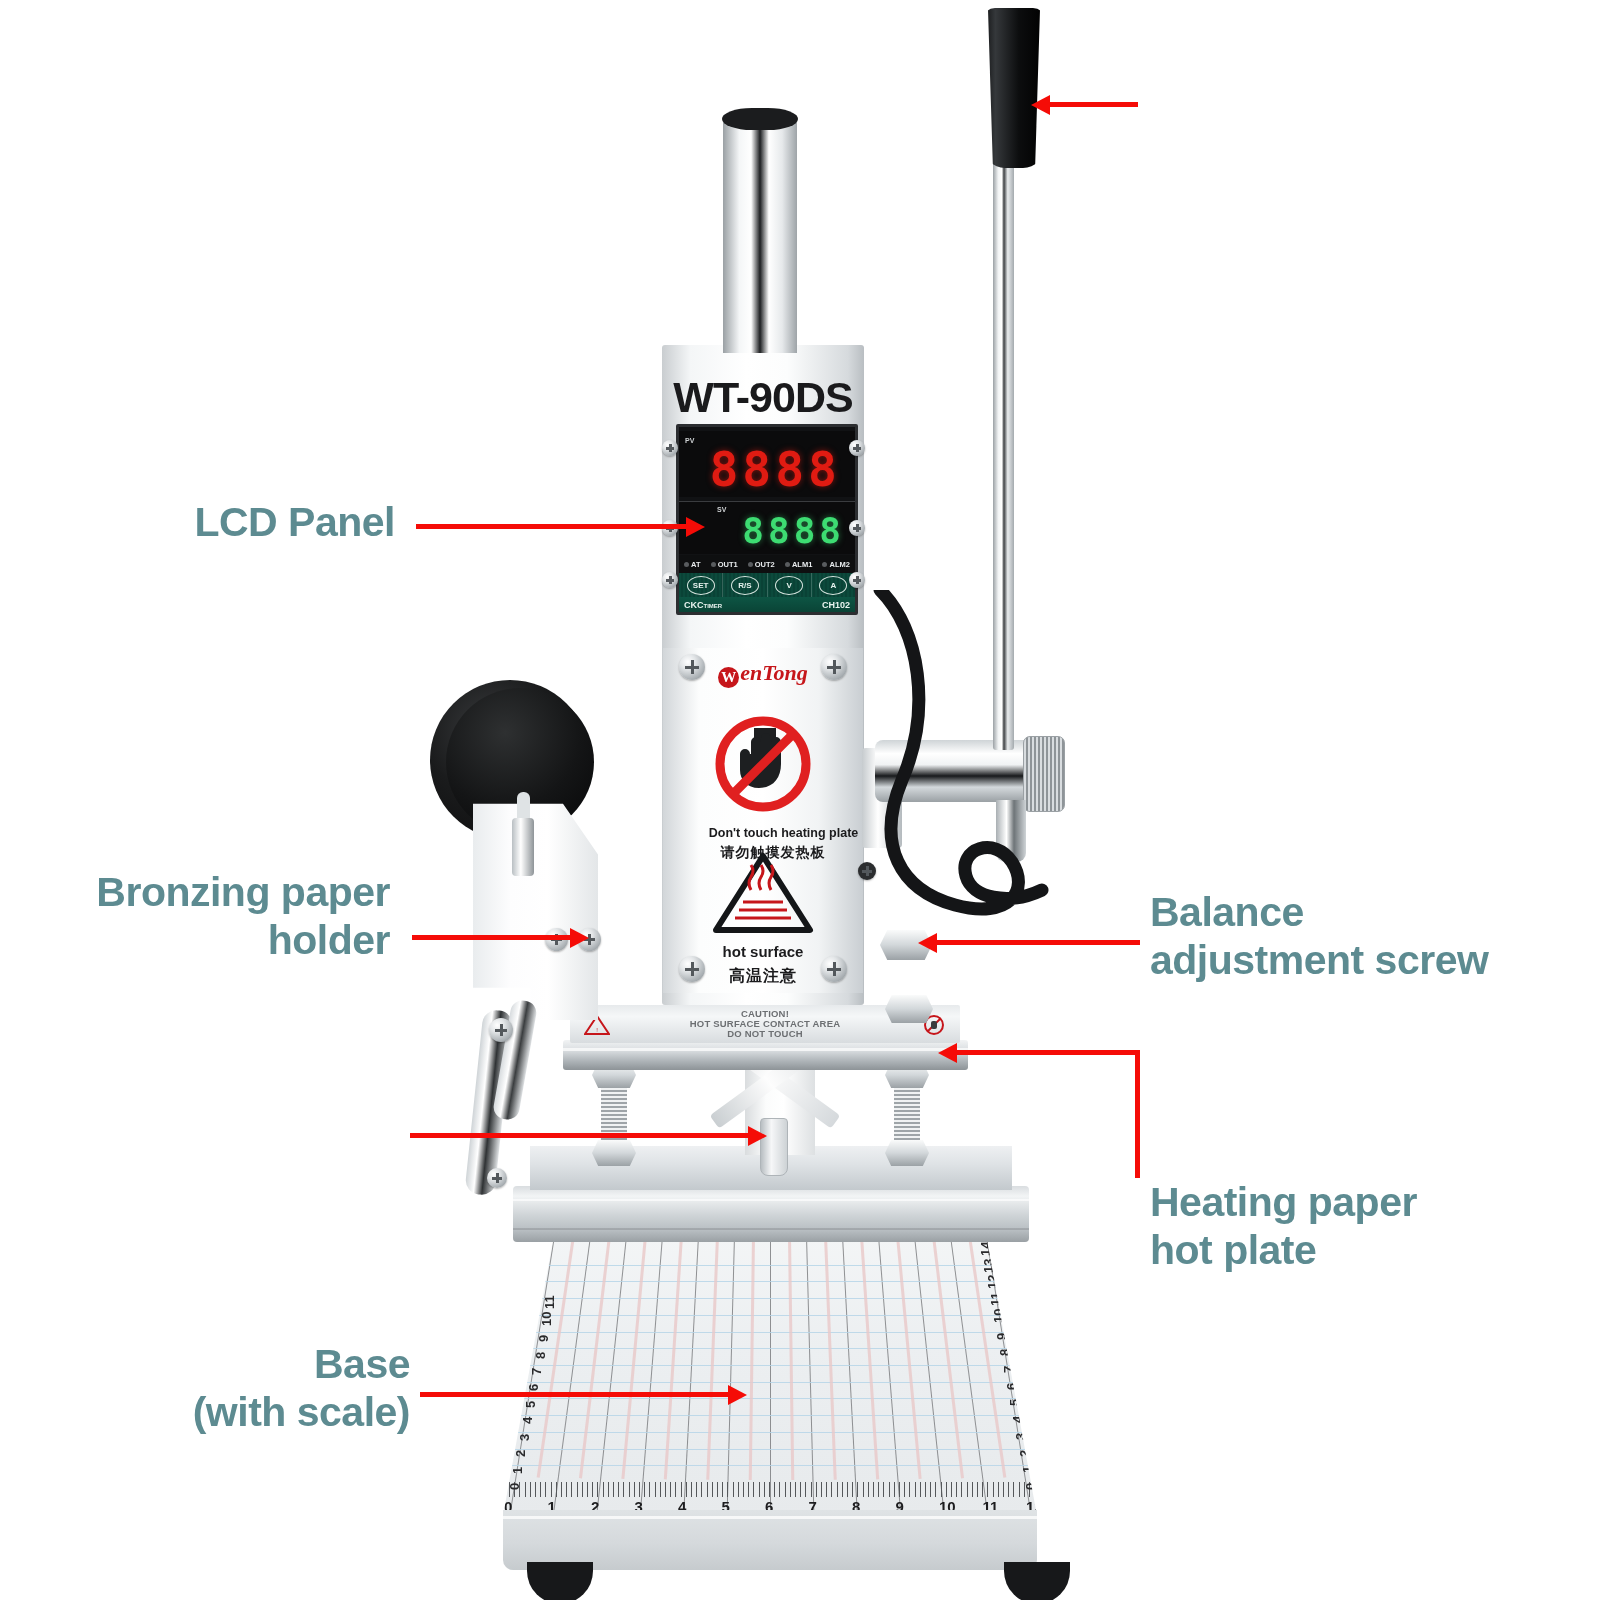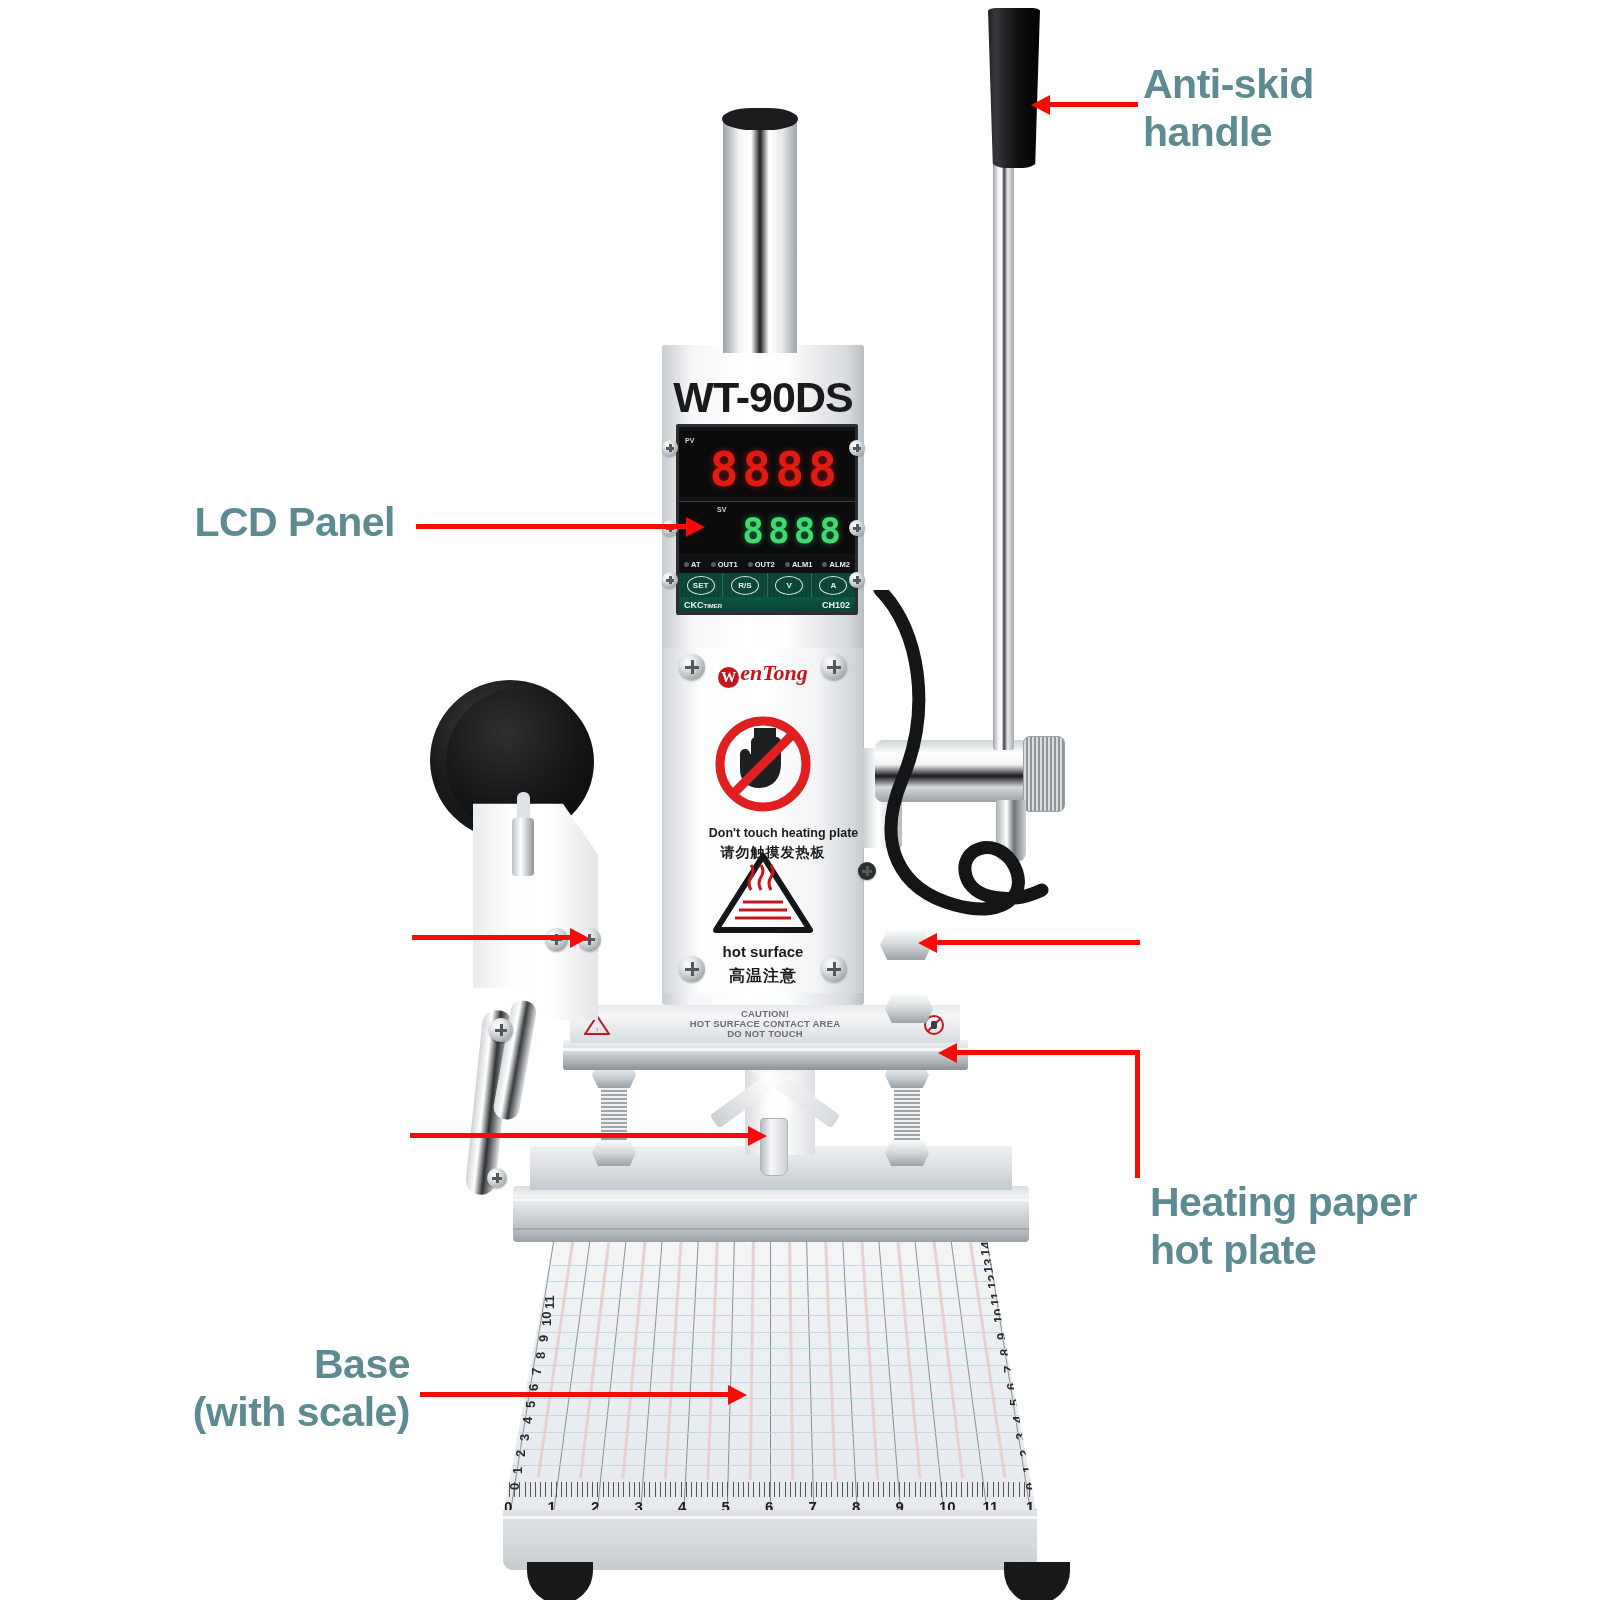--- a/index.html
+++ b/index.html
@@ -429,45 +429,47 @@
   <div class="nut" style="left:880px;top:930px;width:52px;height:30px;"></div>
   <div class="nut" style="left:885px;top:995px;width:48px;height:28px;"></div>
   <div class="screw" style="left:858px;top:862px;width:18px;height:18px;background:#2b2d2f;"></div>
 
   <svg class="cable" viewBox="0 0 330 450">
     <path d="M100 0 C 140 40, 152 120, 122 190 C 95 255, 120 300, 175 315
              C 230 330, 250 300, 232 272 C 215 246, 178 258, 186 286
              C 192 308, 228 316, 262 300" fill="none" stroke="#141517" stroke-width="13" stroke-linecap="round"></path>
   </svg>
 
-  <div class="lbl l" style="left:1143px;top:60px;width:380px;">Anti-skid
-handle</div>
   <div class="arrow" style="left:1048px;top:102px;width:90px;">
       <span class="head left"></span>
     </div>
 
   <div class="lbl r" style="left:110px;top:498px;width:285px;">LCD Panel</div>
   <div class="arrow" style="left:416px;top:524px;width:272px;">
       <span class="head right"></span>
     </div>
 
+  <div class="lbl r" style="left:10px;top:868px;width:380px;">Bronzing paper
+holder</div>
   <div class="arrow" style="left:412px;top:935px;width:160px;">
       <span class="head right"></span>
     </div>
 
   <div class="arrow" style="left:410px;top:1133px;width:340px;">
       <span class="head right"></span>
     </div>
 
   <div class="lbl r" style="left:30px;top:1340px;width:380px;">Base
 (with scale)</div>
   <div class="arrow" style="left:420px;top:1392px;width:310px;">
       <span class="head right"></span>
     </div>
 
+  <div class="lbl l" style="left:1150px;top:888px;width:440px;">Balance
+adjustment screw</div>
   <div class="arrow" style="left:935px;top:940px;width:205px;">
       <span class="head left"></span>
     </div>
 
   <div class="lbl l" style="left:1150px;top:1178px;width:380px;">Heating paper
 hot plate</div>
   <div class="arrow" style="left:955px;top:1050px;width:185px;">
       <span class="head left"></span>
     </div>
   <div class="vline" style="left:1135px;top:1050px;height:128px;"></div>

